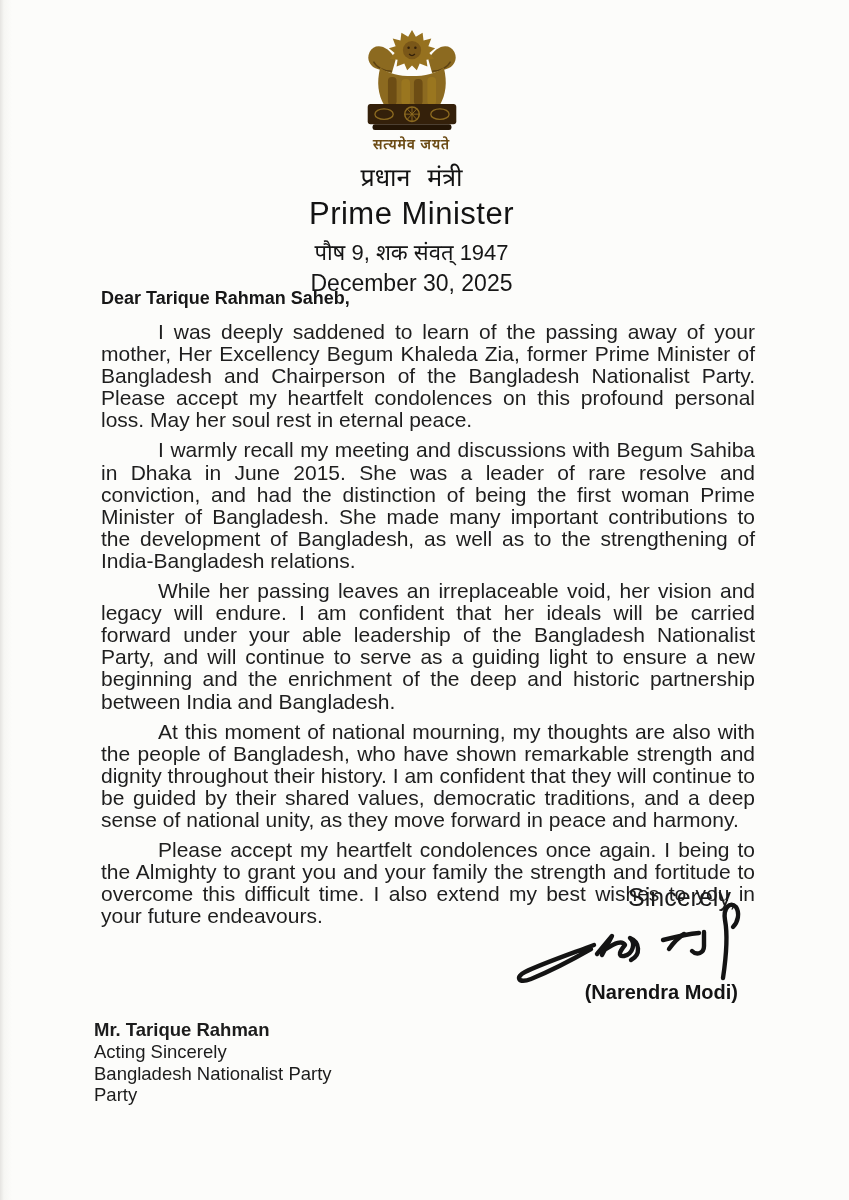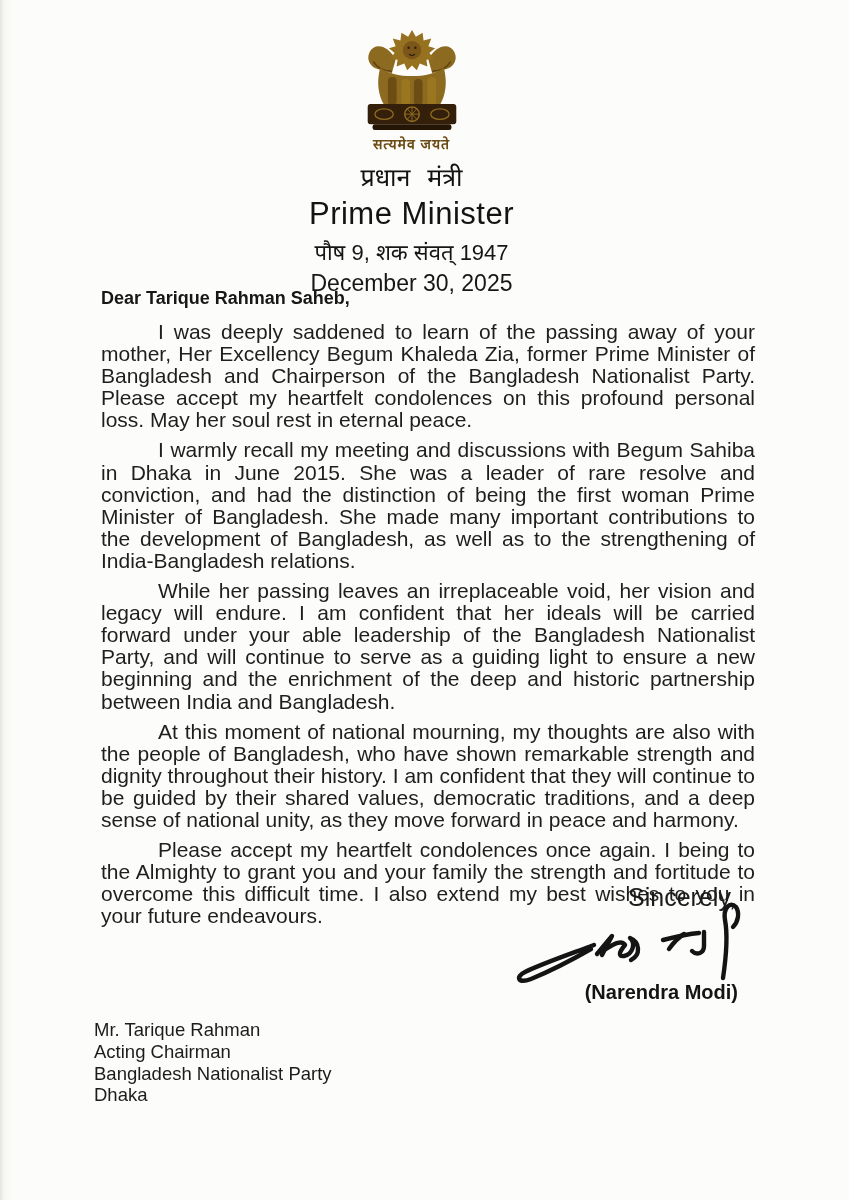--- a/index.html
+++ b/index.html
@@ -107,21 +107,21 @@
   }
   
   .addressee {
     position: absolute;
     left: 94px;
     top: 1019px;
     font-size: 18.5px;
     line-height: 21.8px;
     color: #1c1c1c;
   }
-  .addressee .name { font-weight: normal; }
+  .addressee .name { font-weight: bold; }
 </style>
 </head>
 <body>
 
 <div class="page">
 
   <div class="letterhead">
 
     <div class="emblem-wrap">
       <svg viewBox="0 0 110 108" xmlns="http://www.w3.org/2000/svg">
@@ -187,18 +187,18 @@
 
         <path d="M212 82 C 215 62, 217 40, 214 24 C 212 12, 219 5, 225 11 C 229 17, 227 26, 222 31"></path>
       </g>
     </svg>
   </div>
 
   <div class="signature-name">(Narendra Modi)</div>
 
   <div class="addressee">
     <div class="name">Mr. Tarique Rahman</div>
-    <div>Acting Chairman</div>
+    <div>Acting Sincerely</div>
     <div>Bangladesh Nationalist Party</div>
-    <div>Dhaka</div>
+    <div>Party</div>
   </div>
 
 </div>
 
 </body></html>

